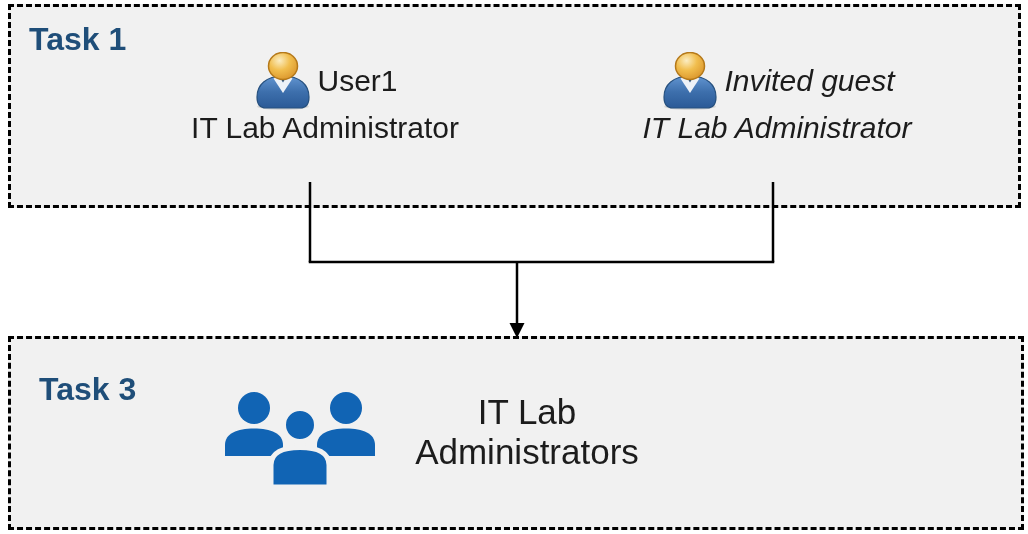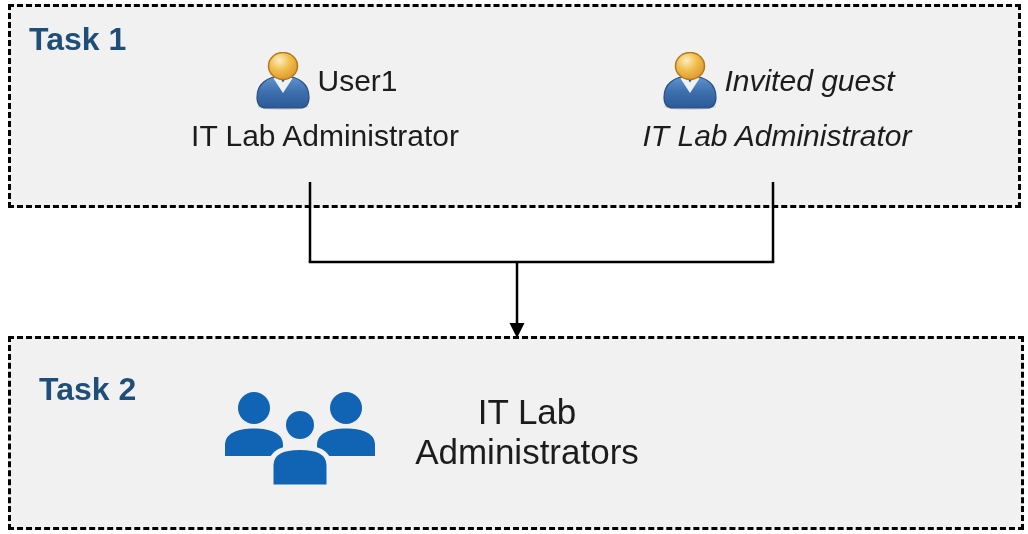--- a/index.html
+++ b/index.html
@@ -44,21 +44,21 @@
   .person--left  { left: 94px; }
   .person--right { left: 546px; font-style: italic; }
   .person-head {
     display: flex;
     align-items: center;
     justify-content: center;
     gap: 3px;
     height: 60px;
   }
   .person-name { font-size: 30px; white-space: nowrap; }
-  .person-role { font-size: 30px; margin-top: 8px; white-space: nowrap; }
+  .person-role { font-size: 30px; white-space: nowrap; }
 
   .icon { display: inline-flex; line-height: 0; }
 
   .group-icon-wrap {
     position: absolute;
     left: 210px;
     top: 50px;
   }
   .group-name {
     position: absolute;
@@ -138,21 +138,21 @@
             <ellipse cx="31" cy="14" rx="14.5" ry="13.5" fill="url(#headG2)" stroke="#B5791A" stroke-width="1.5"></ellipse>
           </svg>
         </span>
         <span class="person-name">Invited guest</span>
       </div>
       <div class="person-role">IT Lab Administrator</div>
     </div>
   </div>
 
   <div class="task-box task-box--2">
-    <div class="task-label">Task 2</div>
+    <div class="task-label">Task 3</div>
 
     <span class="icon group-icon-wrap">
       <svg width="158" height="100" viewBox="0 0 158 100" aria-hidden="true">
         <g fill="#1164B4">
           <circle cx="33" cy="19" r="16"></circle>
           <path d="M4 67 L4 56 C4 44.5 16 39.5 33 39.5 C50 39.5 62 44.5 62 56 L62 67 Z"></path>
           <circle cx="125" cy="19" r="16"></circle>
           <path d="M96 67 L96 56 C96 44.5 108 39.5 125 39.5 C142 39.5 154 44.5 154 56 L154 67 Z"></path>
         </g>
         <g fill="#1164B4" stroke="#F1F1F1" stroke-width="5">

